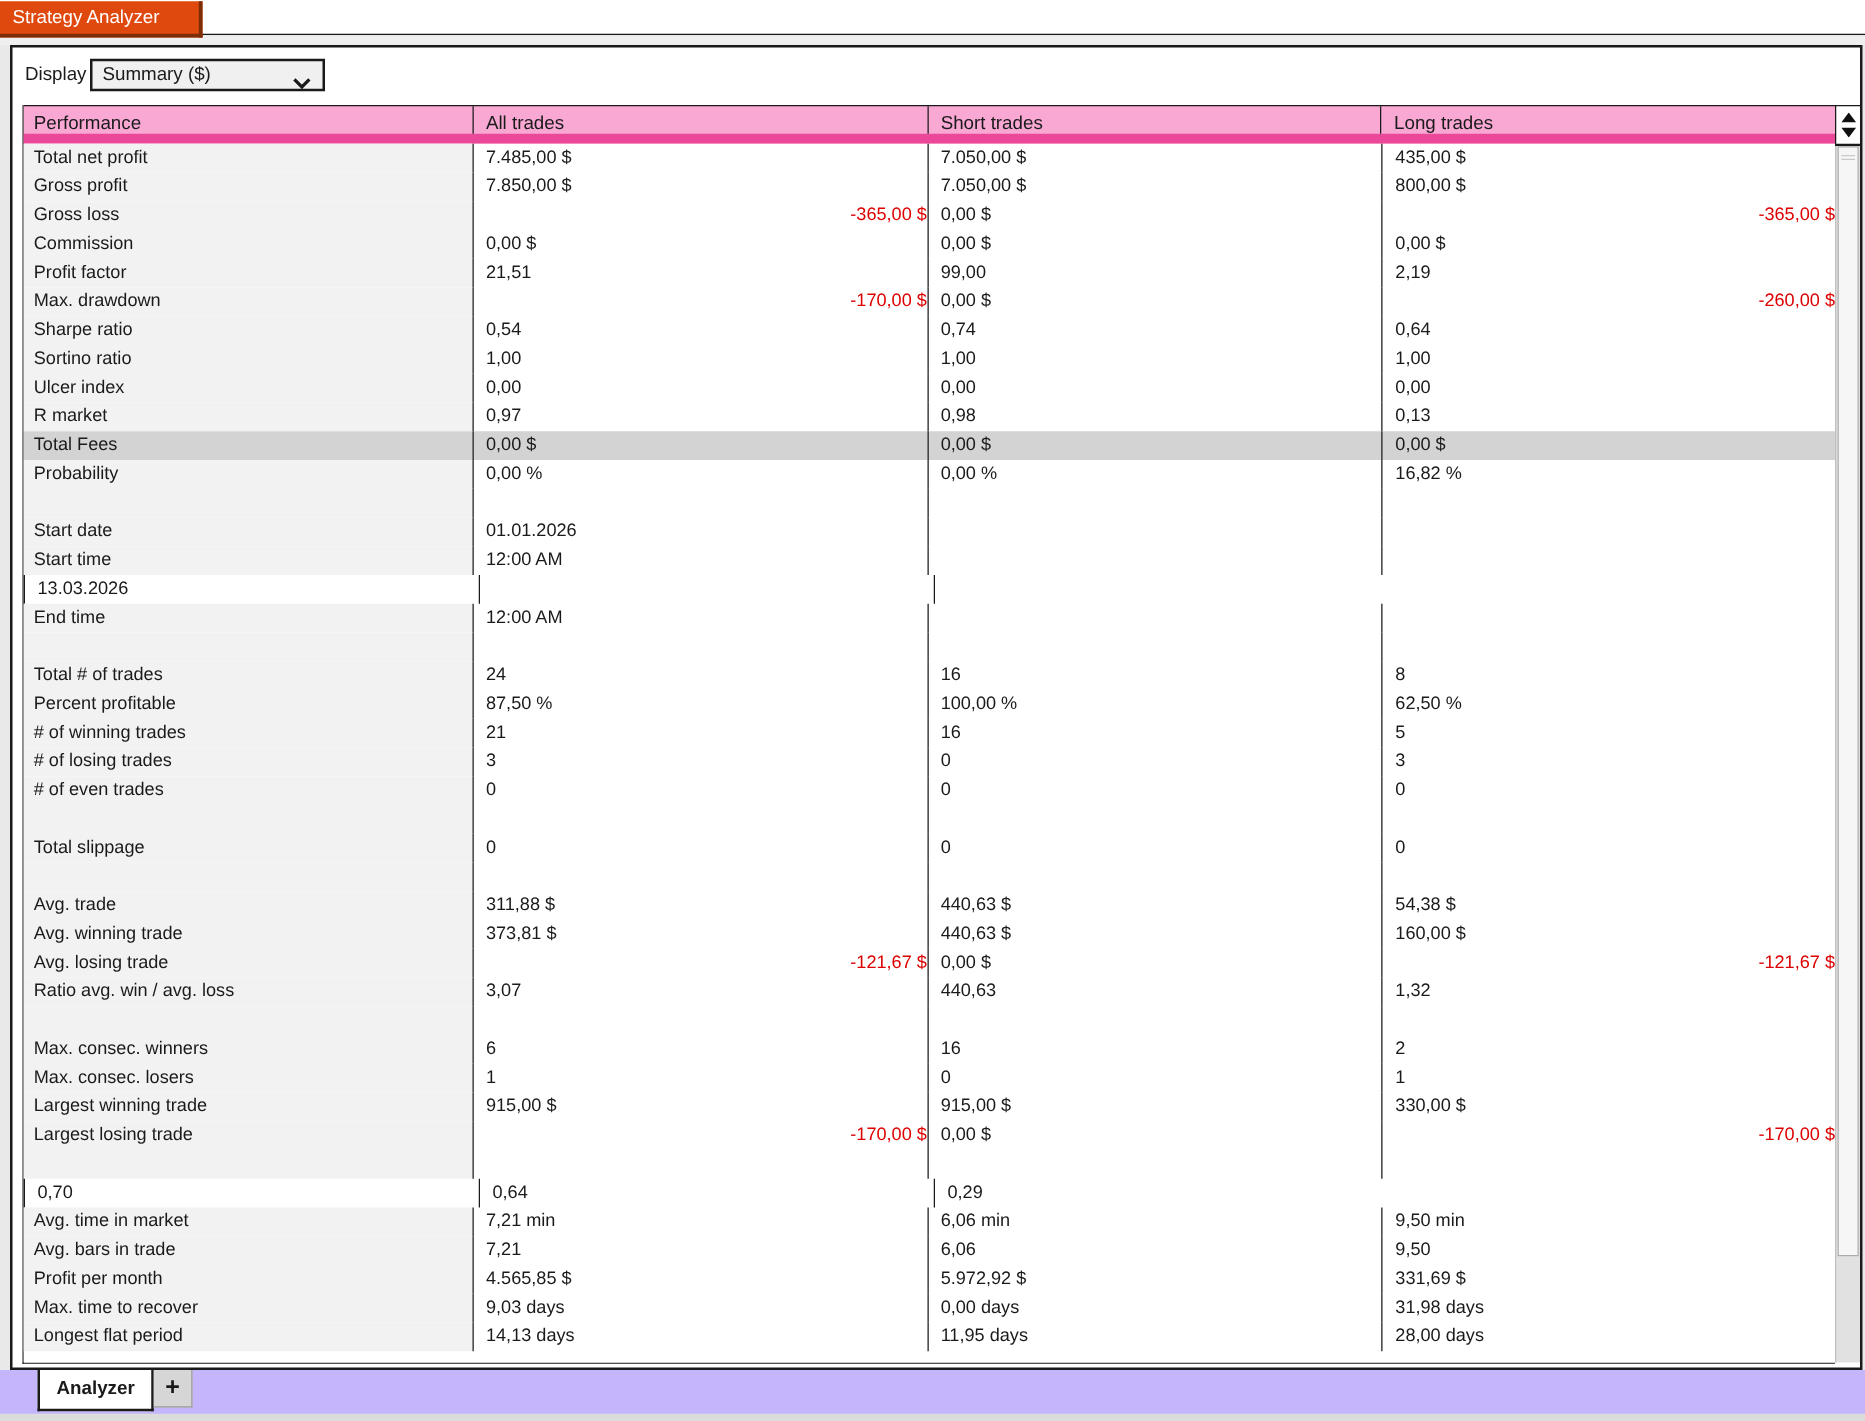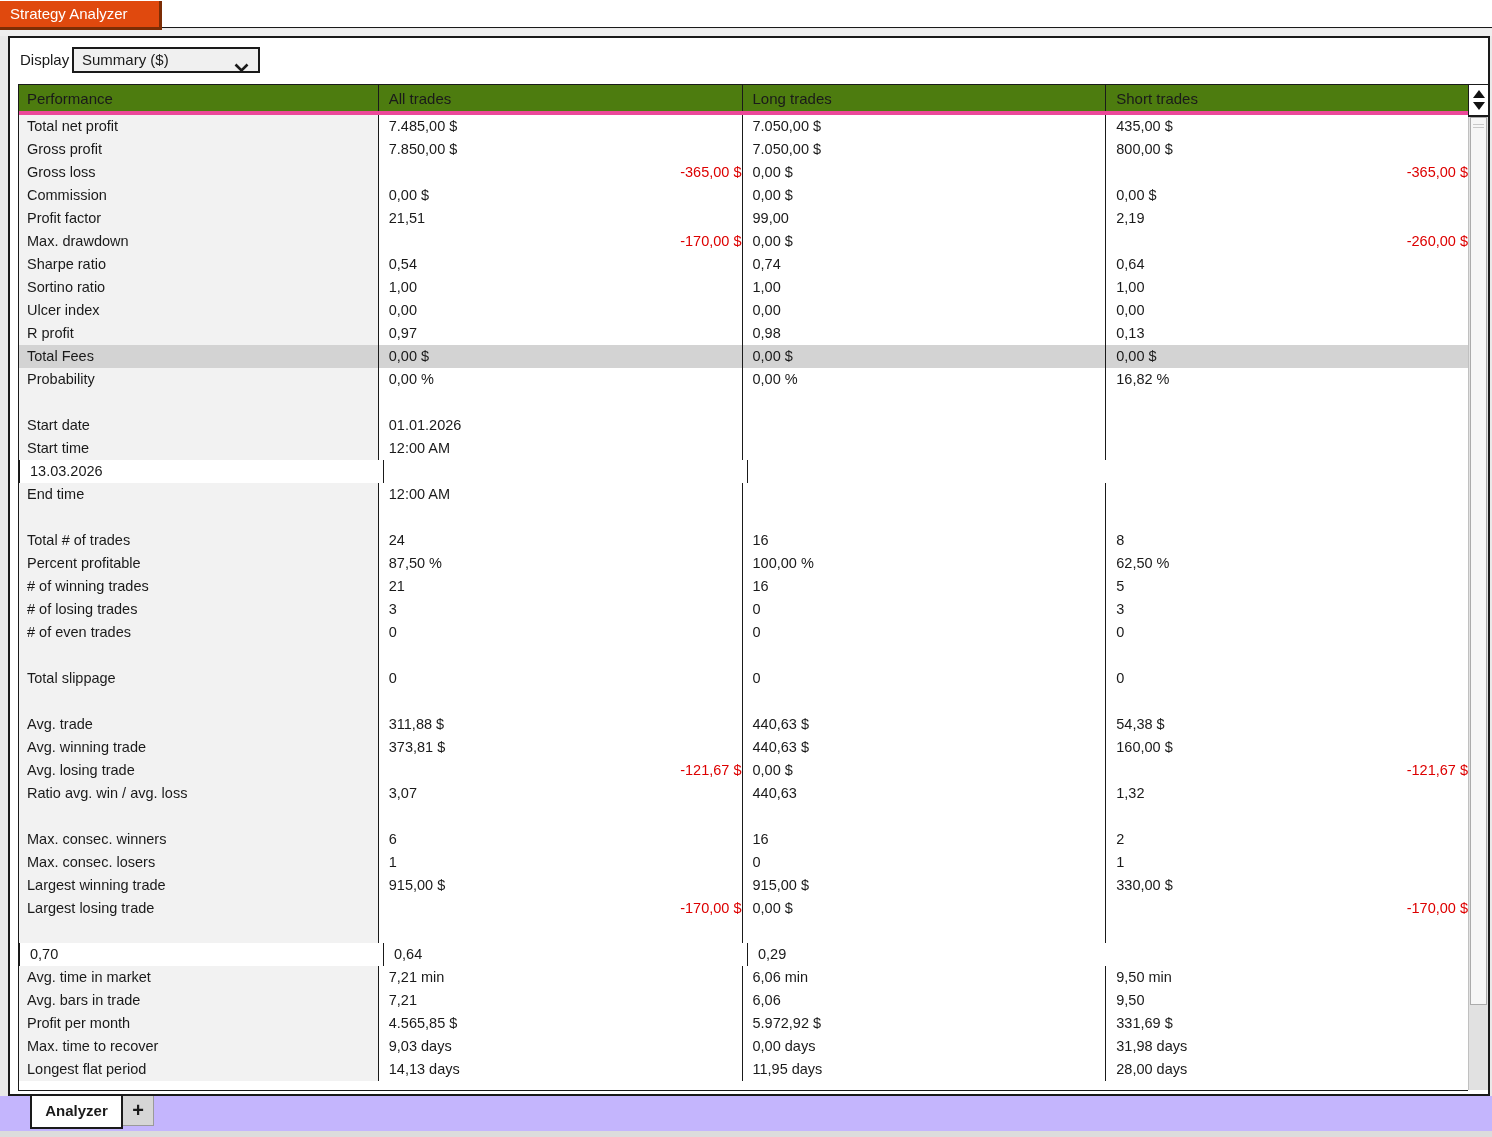--- a/index.html
+++ b/index.html
@@ -20,21 +20,21 @@
   .panel { position:absolute; left:8px; top:36px; width:1482px; height:1060px;
     background:#ffffff; border:2px solid #1a1a1a;padding-left:44px; }
   .display-label { position:absolute; left:10px; top:13px; font-size:15px; }
   .dropdown { position:absolute; left:62px; top:9px; width:188px; height:26px;
     background:#F0F0F0; border:2px solid #1a1a1a; font-size:15px; line-height:22px;
     padding-left:8px; cursor:default; }
   .dropdown .chev { position:absolute; right:9px; top:8px; }
   
   .table { position:absolute; left:8px; top:46px; width:1470px; display:flex; }
   .tmain { width:1450px; border-left:1px solid #1a1a1a; border-bottom:1px solid #1a1a1a; }
-  .thead { display:flex; height:31px; border-top:1px solid #1a1a1a; border-bottom:4px solid #ec4899; background:#4d7c0f; }
+  .thead { display:flex; height:31px; border-top:1px solid #1a1a1a; border-bottom:8px solid #ec4899; background:#f9a8d4; }
   .thead .hcell { font-size:15px; line-height:28px; }
   .hcell, .cell { overflow:hidden; white-space:nowrap; }
   .col0 { width:359px; padding-left:8px; }
   .col1, .col2 { width:364px; padding-left:10px; border-left:1px solid #1a1a1a; }
   .col3 { width:363px; padding-left:10px; border-left:1px solid #1a1a1a; }
   .tbody { height:975px; background:#fff; }
   .row { display:flex; height:23px; }
   .row .cell { font-size:14.5px; line-height:23px; }
   .row .col0 { background:var(--labelbg,#F2F2F2); }
   .row.highlight .cell { background:var(--hl,#D3D3D3); }
@@ -78,22 +78,22 @@
           <path d="M1.5 1.5 L7.5 7.5 L13.5 1.5" stroke="#1a1a1a" stroke-width="2.6" fill="none"></path>
         </svg>
     </span>
   </div>
 
   <div class="table">
     <div class="tmain">
       <div class="thead">
         <div class="hcell col0">Performance</div>
         <div class="hcell col1">All trades</div>
+        <div class="hcell col3">Short trades</div>
         <div class="hcell col2">Long trades</div>
-        <div class="hcell col3">Short trades</div>
       </div>
       <div class="tbody" id="tbody">
   <div class="row">
     <div class="cell col0">Total net profit</div>
     <div class="cell col1">7.485,00 $</div>
     <div class="cell col2">7.050,00 $</div>
     <div class="cell col3">435,00 $</div>
   </div>
 
   <div class="row">
@@ -146,21 +146,21 @@
   </div>
 
   <div class="row">
     <div class="cell col0">Ulcer index</div>
     <div class="cell col1">0,00</div>
     <div class="cell col2">0,00</div>
     <div class="cell col3">0,00</div>
   </div>
 
   <div class="row">
-    <div class="cell col0">R profit</div>
+    <div class="cell col0">R market</div>
     <div class="cell col1">0,97</div>
     <div class="cell col2">0,98</div>
     <div class="cell col3">0,13</div>
   </div>
 
   <div class="row highlight">
     <div class="cell col0">Total Fees</div>
     <div class="cell col1">0,00 $</div>
     <div class="cell col2">0,00 $</div>
     <div class="cell col3">0,00 $</div>

